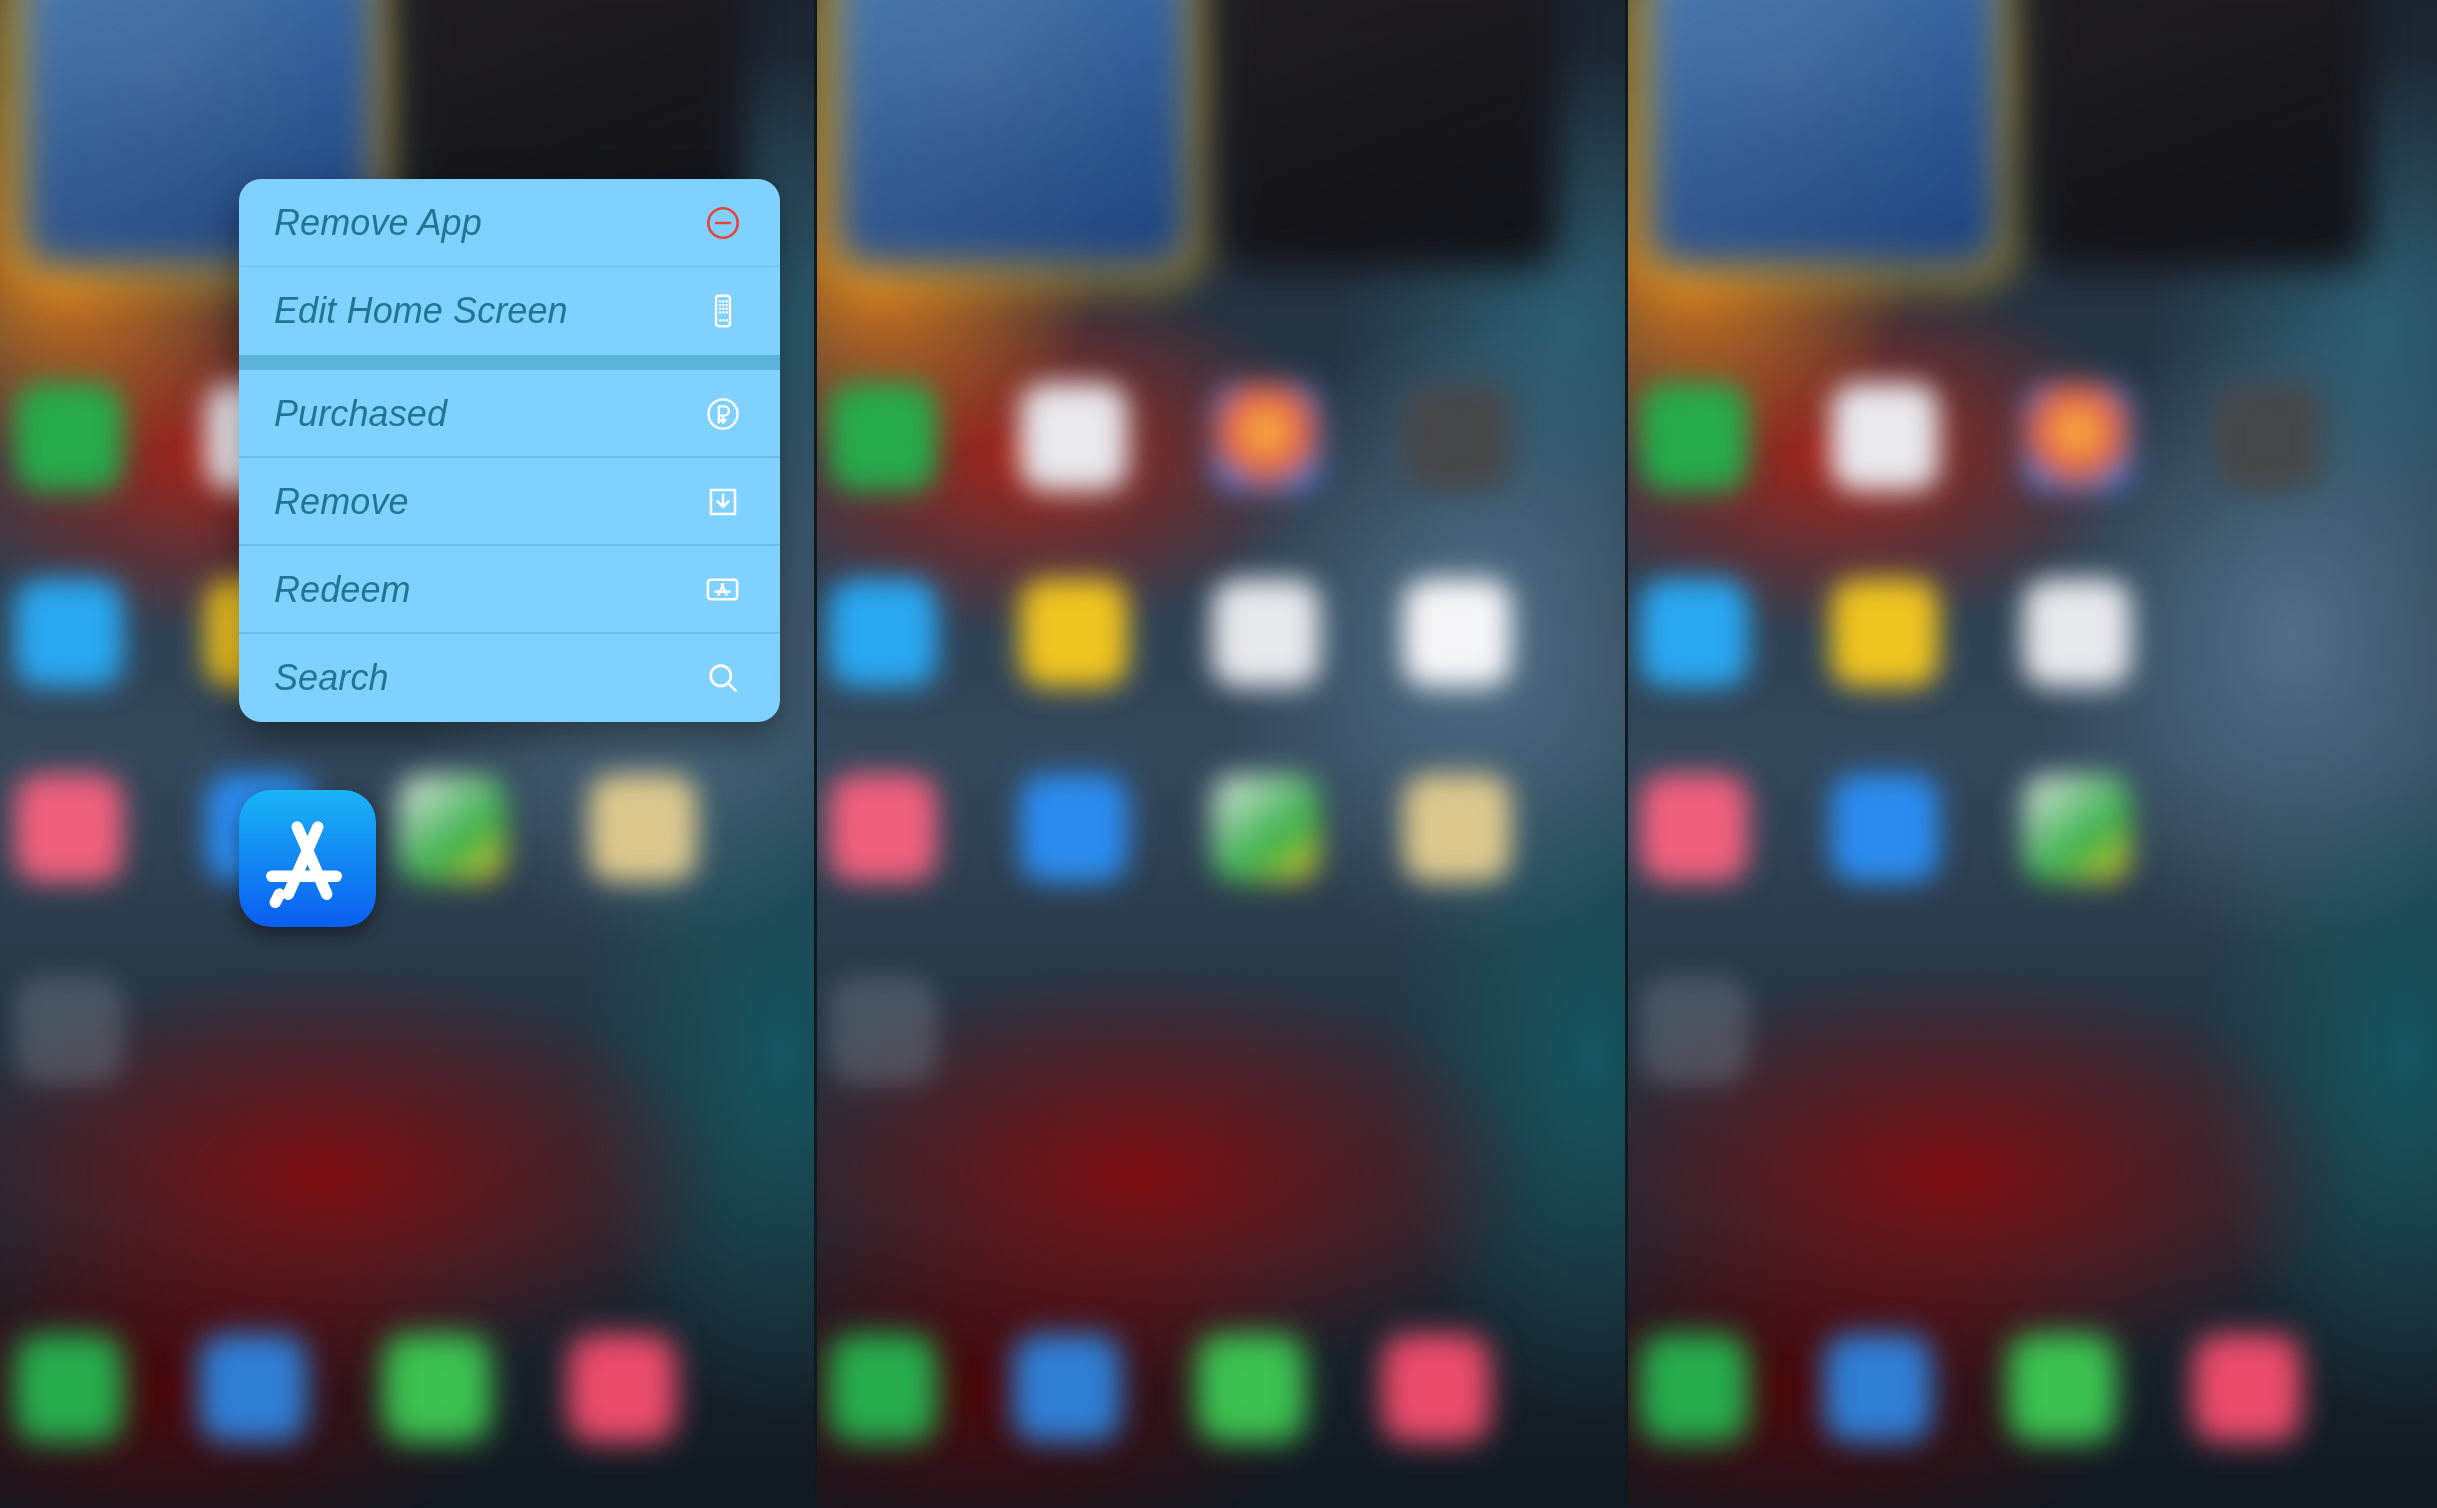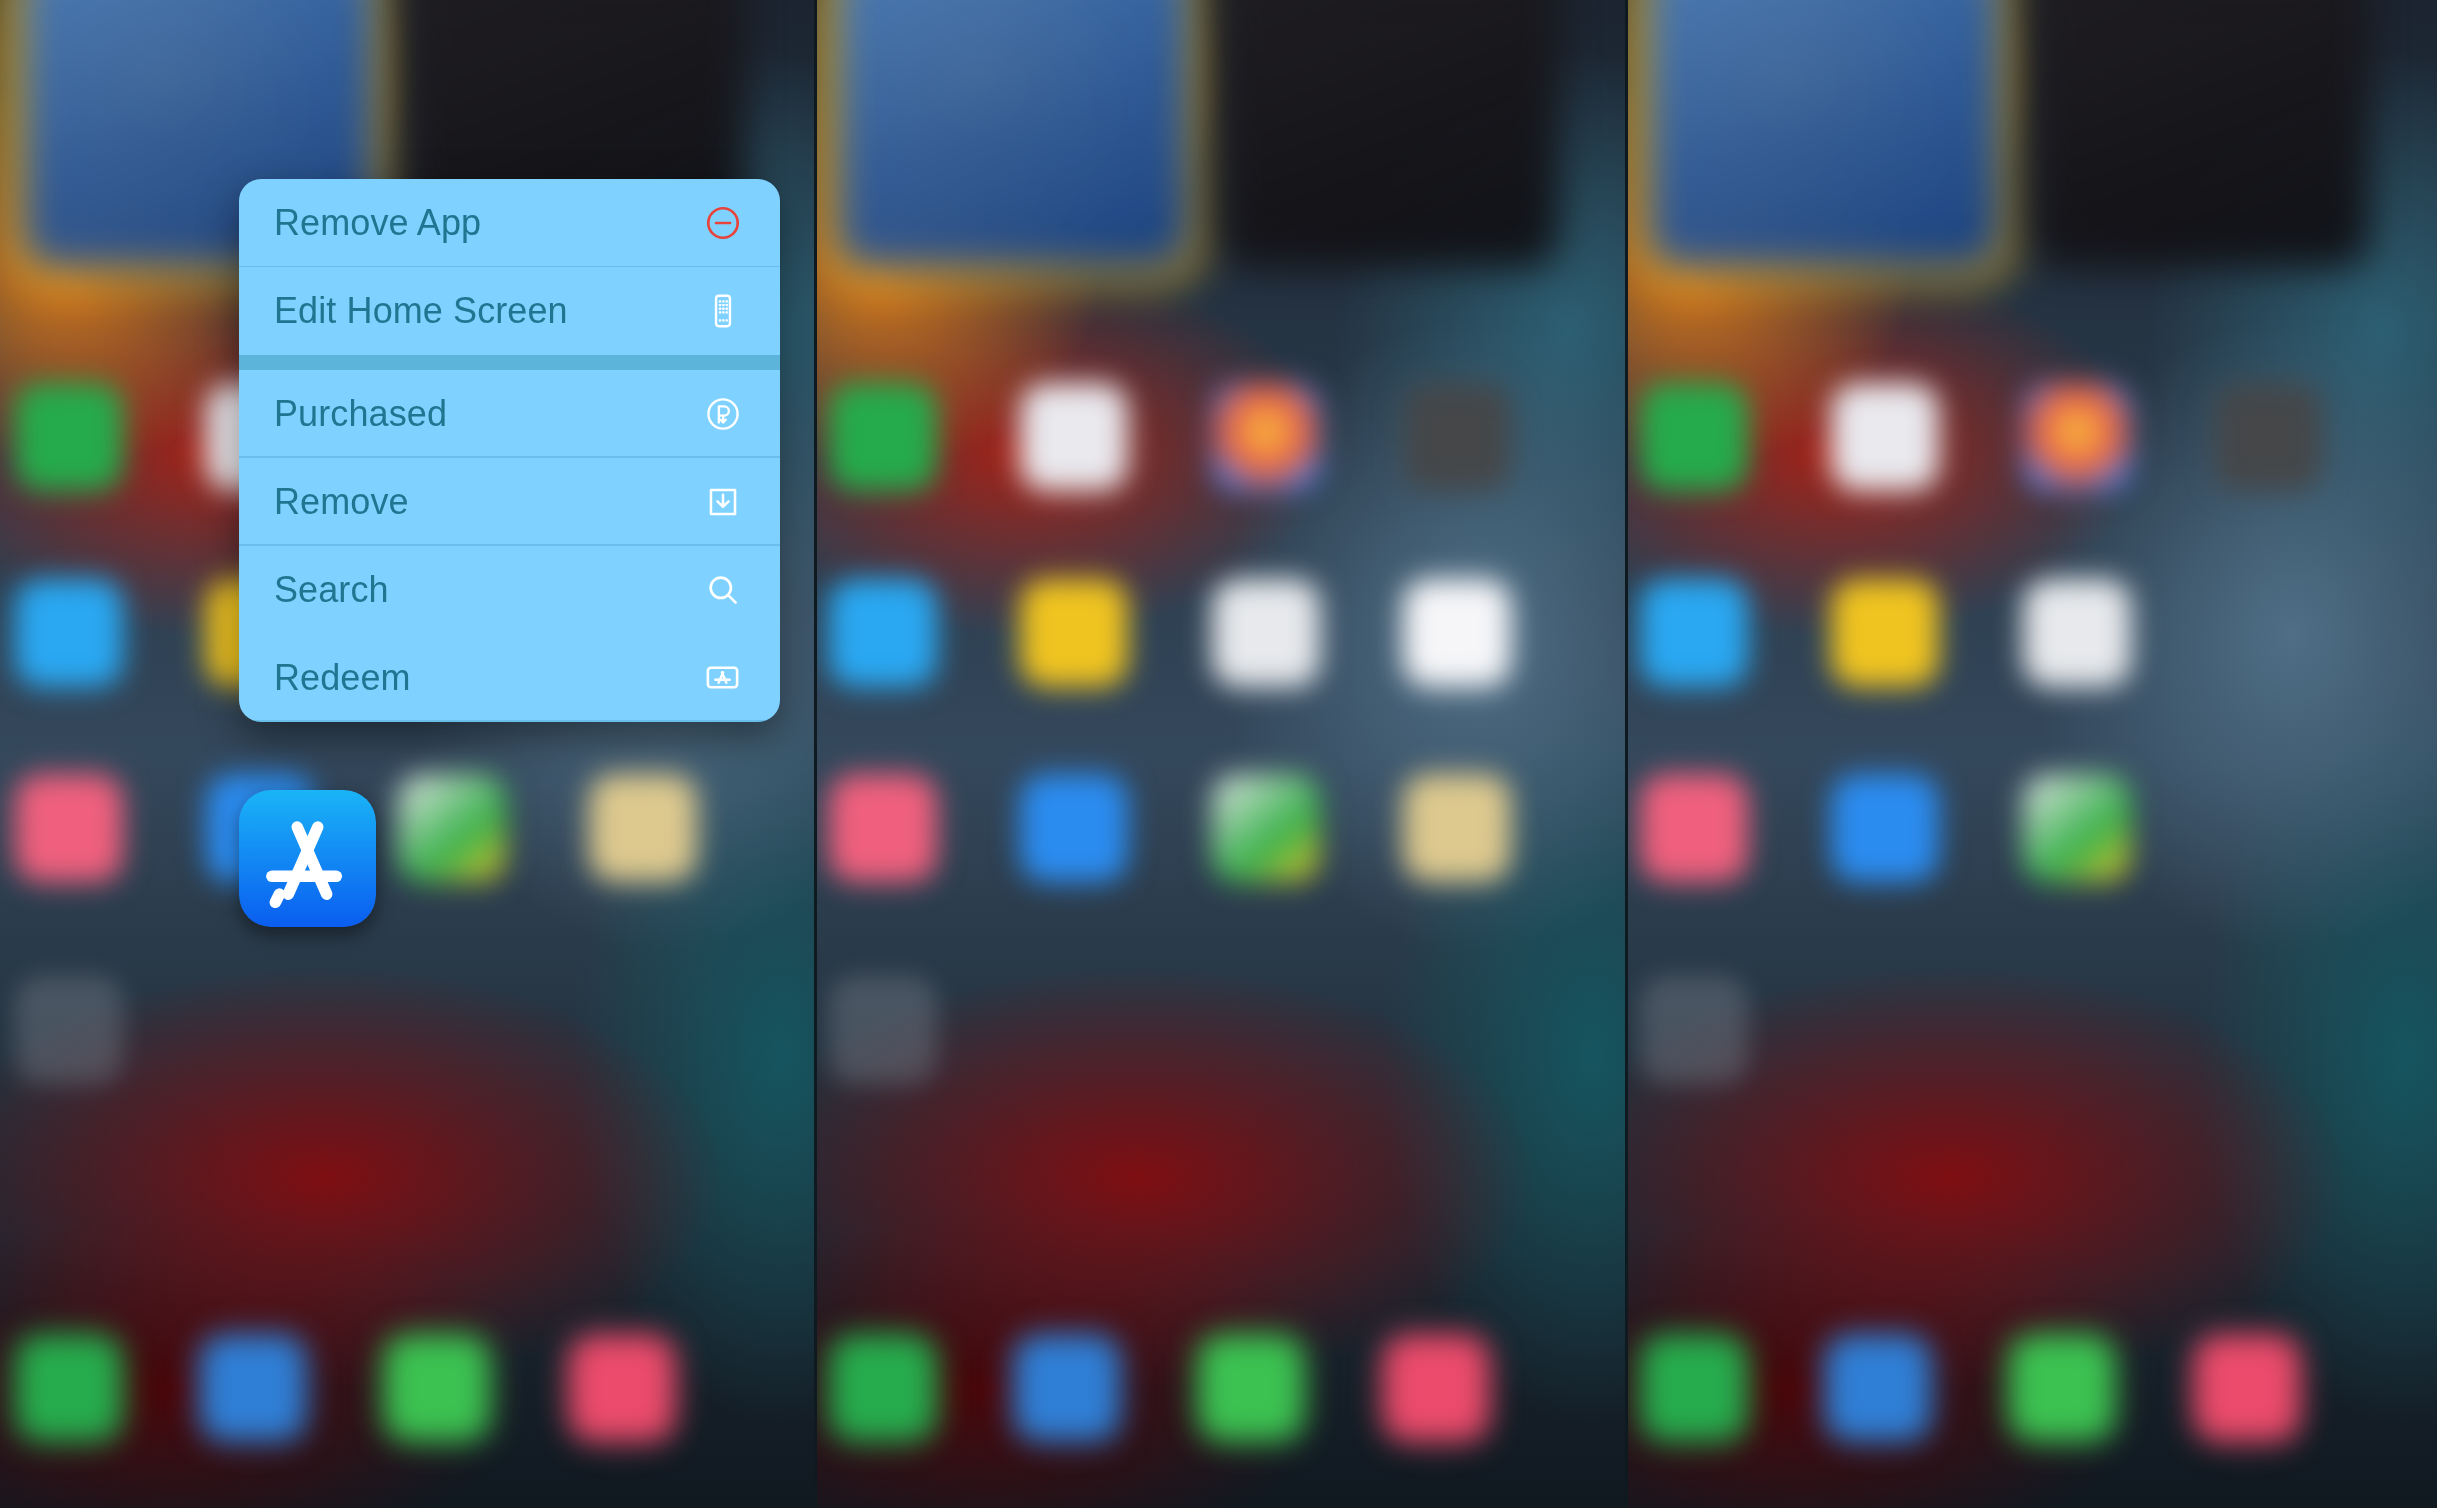--- a/index.html
+++ b/index.html
@@ -49,21 +49,21 @@
   
   .app-icon{ position:absolute; width:137px; height:137px; border-radius:32px; z-index:40;
              box-shadow:0 7.2px 19px rgba(0,0,0,.45); overflow:hidden; }
   .app-icon svg{ width:100%; height:100%; display:block; }
 
   
   .menu{ position:absolute; border-radius:22px; overflow:hidden; z-index:50;
          box-shadow:0 16px 40px rgba(0,0,0,.42); backdrop-filter:blur(17.4px); }
   .menu .row{ display:flex; align-items:center; justify-content:space-between;
               padding:0 35px; position:relative; }
-  .menu .row .lbl{ font-size:36px; letter-spacing:0.1px; white-space:nowrap; }
+  .menu .row .lbl{ font-size:36px; letter-spacing:0.1px; white-space:nowrap;font-style:italic; }
   .menu .row .ic{ display:flex; align-items:center; justify-content:center;
                   width:45px; height:45px; flex:0 0 45px; }
   .menu .hair{ position:absolute; left:0; right:0; bottom:0; height:1.4px; }
   .menu .gap{ width:100%; }
 
   
   .menu.blue{ left:239px; top:179px; width:541px; background:#7fd2ff; }
   .menu.blue .row{ height:88px; }
   .menu.blue .row .lbl{ color:#1f7690; }
   .menu.blue .hair{ background:rgba(60,150,185,.30); }
@@ -173,41 +173,41 @@
         <span class="lbl">Remove</span>
         <span class="ic">
           <svg viewBox="0 0 24 24" width="38" height="38" fill="none" stroke="#fff" stroke-width="1.6" stroke-linecap="round" stroke-linejoin="round">
             <path d="M4.4 4.4h15.2v15.2H4.4z" rx="2"></path>
             <path d="M12 7.4v7.6M8.5 11.6 12 15.1l3.5-3.5"></path>
           </svg>
         </span>
         <div class="hair"></div>
       </div>
       <div class="row">
-        <span class="lbl">Search</span>
-        <span class="ic">
-          <svg viewBox="0 0 24 24" width="38" height="38" fill="none" stroke="#fff" stroke-width="1.7" stroke-linecap="round">
-            <circle cx="10.6" cy="10.6" r="6.4"></circle>
-              <path d="M15.4 15.4 20 20"></path>
-          </svg>
-        </span>
-      </div>
-      <div class="row">
         <span class="lbl">Redeem</span>
         <span class="ic">
           <svg viewBox="0 0 24 24" width="39" height="39">
             <rect x="3" y="6" width="18" height="12" rx="1.8" fill="none" stroke="#fff" stroke-width="1.6"></rect>
             <g stroke="#fff" stroke-width="1.5" stroke-linecap="round" fill="none">
               <path d="M9.6 15.2 12.4 8.8"></path>
                 <path d="M14.4 15.2 11.6 8.8"></path>
                 <path d="M7.6 13.4h8.8"></path>
             </g>
           </svg>
         </span>
         <div class="hair"></div>
+      </div>
+      <div class="row">
+        <span class="lbl">Search</span>
+        <span class="ic">
+          <svg viewBox="0 0 24 24" width="38" height="38" fill="none" stroke="#fff" stroke-width="1.7" stroke-linecap="round">
+            <circle cx="10.6" cy="10.6" r="6.4"></circle>
+              <path d="M15.4 15.4 20 20"></path>
+          </svg>
+        </span>
       </div>
     </div>
   </section>
 
   <section class="panel mid">
     <div class="wall">
       <div class="base"></div>
       <div class="w-card blue" style="left:22px;top:-43px;width:354px;height:311px;"></div>
       <div class="w-card dark" style="left:405px;top:-43px;width:340px;height:311px;"></div>
 

